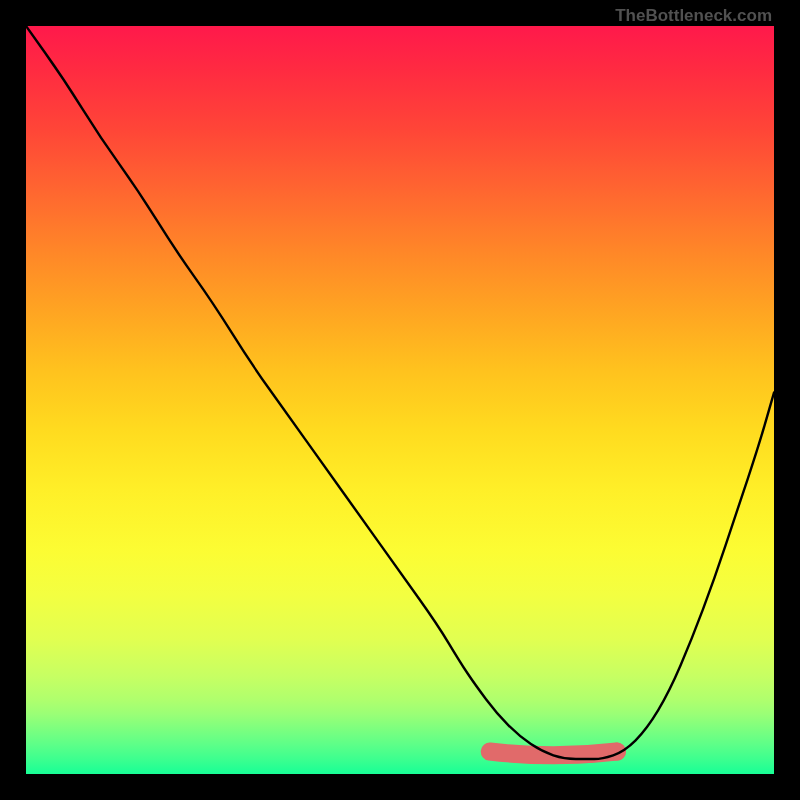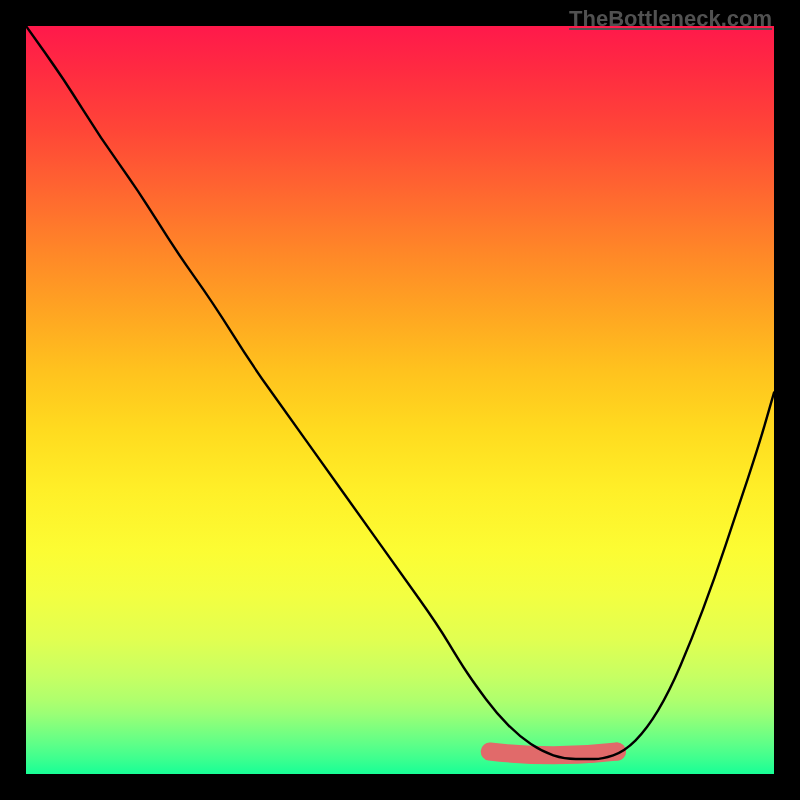--- a/index.html
+++ b/index.html
@@ -50,24 +50,23 @@
       #3dff8f 98%,
       #18ff96 100%
     );
   }
   .watermark {
     position: absolute;
     right: 28px;
     top: 6px;
     font-family: Arial, Helvetica, sans-serif;
     font-weight: bold;
-    font-size: 22px;
+    font-size: 17px;
     color: #515151;
     letter-spacing: 0px;
-    text-decoration: underline;
   }
   svg.overlay {
     position: absolute;
     left: 0;
     top: 0;
     width: 748px;
     height: 748px;
   }
 </style>
 </head>

